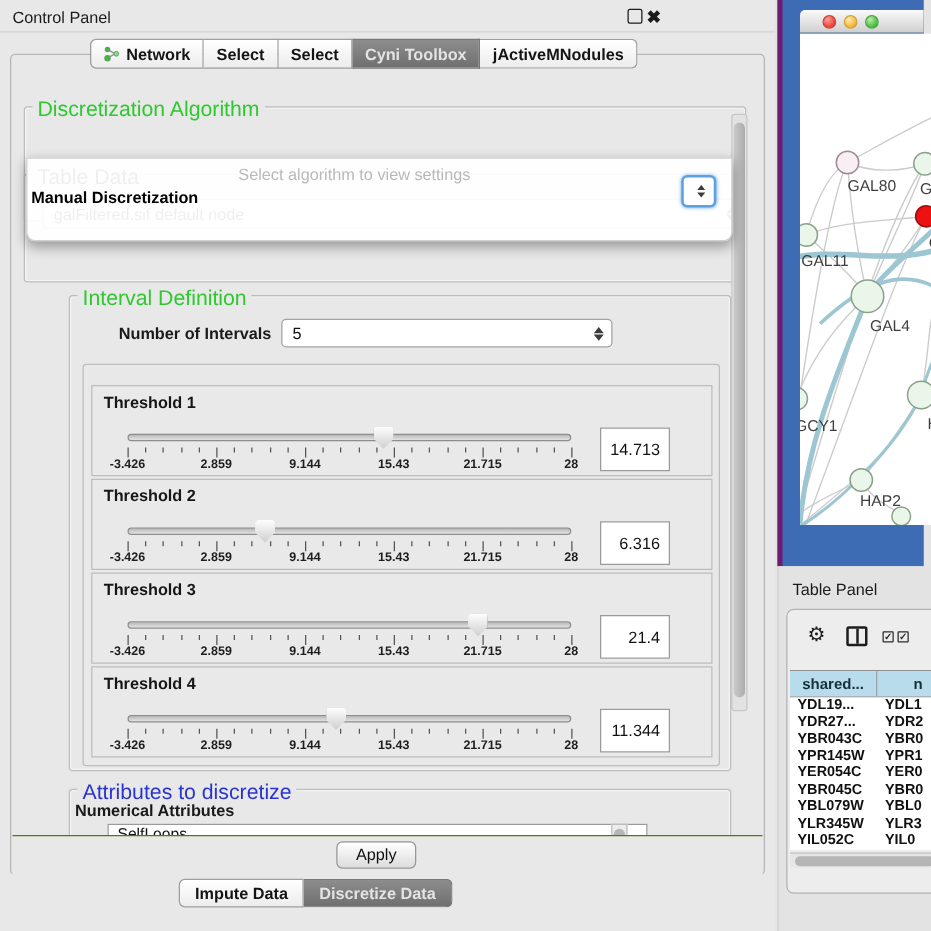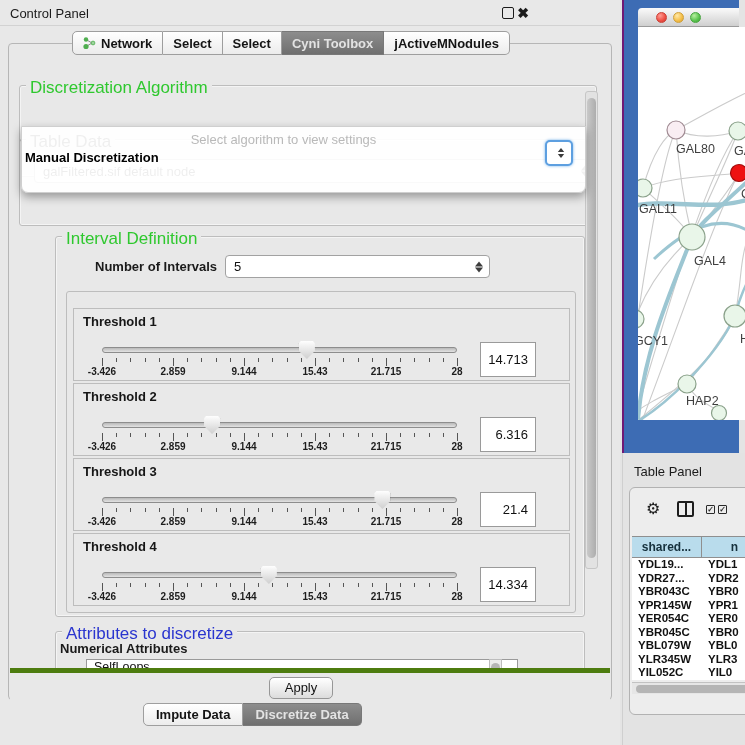--- a/index.html
+++ b/index.html
@@ -85,33 +85,33 @@
   .vbox { position:absolute; left:406px; top:33px; width:56px; height:35px; background:#fff; border:1px solid #9a9a9a;
           font-size:13px; color:#111; text-align:right; line-height:33px; padding-right:7px; }
 
   .attr-group { left:36px; top:442px; width:530px; height:120px; }
   .numattr { position:absolute; left:4px; top:9px; font-size:13px; font-weight:bold; color:#1a1a1a; }
   .listbox { position:absolute; left:30px; top:27px; width:432px; height:70px; background:#fff; border:1px solid #9a9a9a; overflow:hidden; }
   .listbox .li { font-size:12.5px; color:#111; padding:1px 0 1px 7px; line-height:13.5px; }
   .lscroll { position:absolute; left:433px; top:27px; width:13px; height:70px; background:#ececec; border:1px solid #bdbdbd; }
   .lscroll .vthumb { position:absolute; left:1px; top:3px; width:9px; height:58px; background:#b5b5b5; border-radius:5px; }
 
-  .applyrow { position:absolute; left:1px; right:1px; top:624px; height:32px; background:#e8e8e8; border-top:5px solid #4d7c0f; }
+  .applyrow { position:absolute; left:1px; right:1px; top:624px; height:32px; background:#e8e8e8; border-top:1px solid #4d7c0f; }
   .applybtn { position:absolute; left:259px; top:4px; width:64px; height:22px; background:linear-gradient(#ffffff,#dcdcdc);
               border:1px solid #979797; border-radius:5px; font-size:13px; color:#111; text-align:center; line-height:20px; }
 
   .bottabs { position:absolute; left:143px; top:703px; height:23px; display:flex; z-index:5; }
   .btab { height:23px; display:flex; align-items:center; padding:0 12px; background:linear-gradient(#ffffff,#ececec);
           border:1px solid #9e9e9e; border-left:none; font-size:13px; font-weight:600; color:#141414; white-space:nowrap; }
   .btab:first-child { border-left:1px solid #9e9e9e; border-radius:5px 0 0 5px; }
   .btab:last-child { border-radius:0 5px 5px 0; }
   .btab.active { background:linear-gradient(#8d8d8d,#6f6f6f); color:#e3e3e3; border-color:#787878;justify-content:center; }
 
   
-  .netwin { position:absolute; left:622px; top:0; width:117px; height:453px; background:#3d6cb4; border-left:2px solid #701a75; }
+  .netwin { position:absolute; left:622px; top:0; width:117px; height:453px; background:#3d6cb4; border-left:4px solid #701a75; }
   .nettitle { position:absolute; left:14px; top:8px; right:0; height:19px; background:linear-gradient(#fafafa,#cfcfcf);
               border-bottom:1px solid #9a9a9a; border-radius:4px 0 0 0; }
   .light { position:absolute; top:4px; width:11px; height:11px; border-radius:50%; }
   .light.red { left:18px; background:radial-gradient(circle at 35% 30%, #ff9d94, #ee4e43 60%, #c33a31); border:1px solid #ca4036; }
   .light.yellow { left:35px; background:radial-gradient(circle at 35% 30%, #ffe9a8, #f4bd46 60%, #d39c2e); border:1px solid #cfa03a; }
   .light.green { left:52px; background:radial-gradient(circle at 35% 30%, #b7f0a0, #58c24c 60%, #3f9e38); border:1px solid #48a53f; }
   .netcanvas { position:absolute; left:14px; top:27px; width:109px; height:393px; background:#ffffff; overflow:hidden; }
   .netcanvas svg { position:absolute; left:0; top:0; }
   .netlabel { font-size:12.5px; fill:#3f3f3f; font-family:"Liberation Sans", sans-serif; }
 
@@ -390,21 +390,21 @@
                   </div>
                 <div class="tlabels">
                   <span style="left:0%">-3.426</span>
                   <span style="left:20%">2.859</span>
                   <span style="left:40%">9.144</span>
                   <span style="left:60%">15.43</span>
                   <span style="left:80%">21.715</span>
                   <span style="left:100%">28</span>
                 </div>
               </div>
-              <div class="vbox">14.334</div>
+              <div class="vbox">11.344</div>
             </div>
           </div>
         </div>
 
         <div class="group attr-group">
           <span class="grouplabel blue">Attributes to discretize</span>
           <div class="numattr">Numerical Attributes</div>
           <div class="listbox">
             <div class="li">SelfLoops</div>
 

